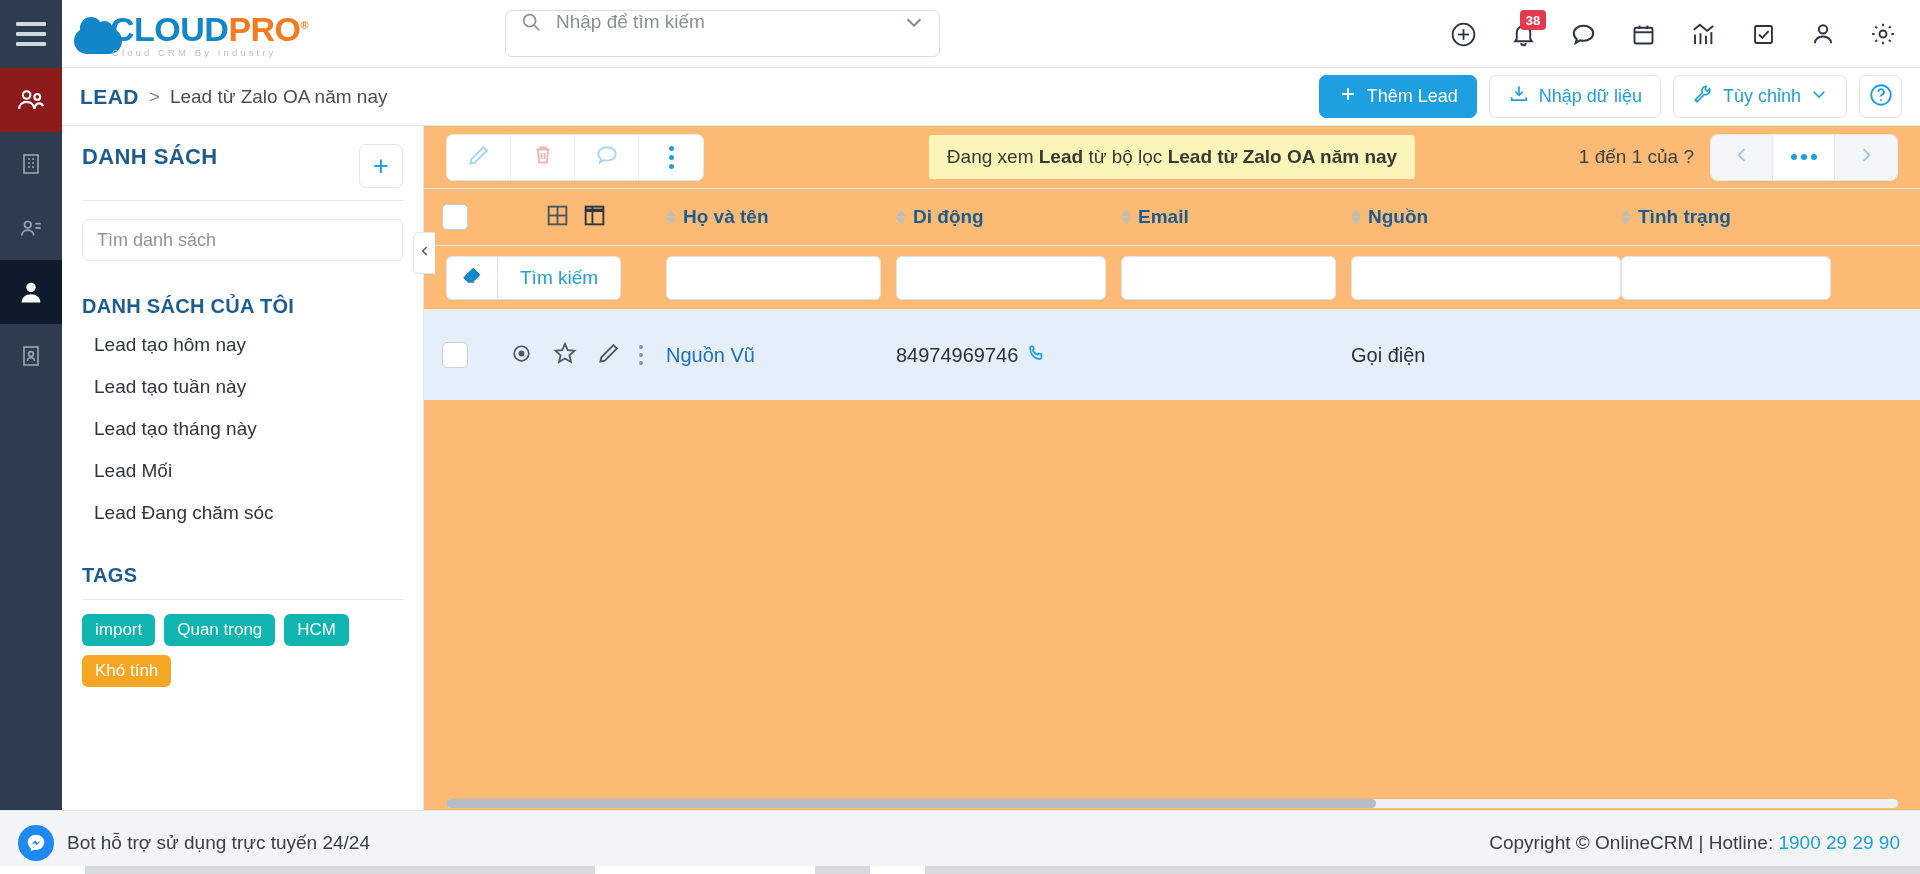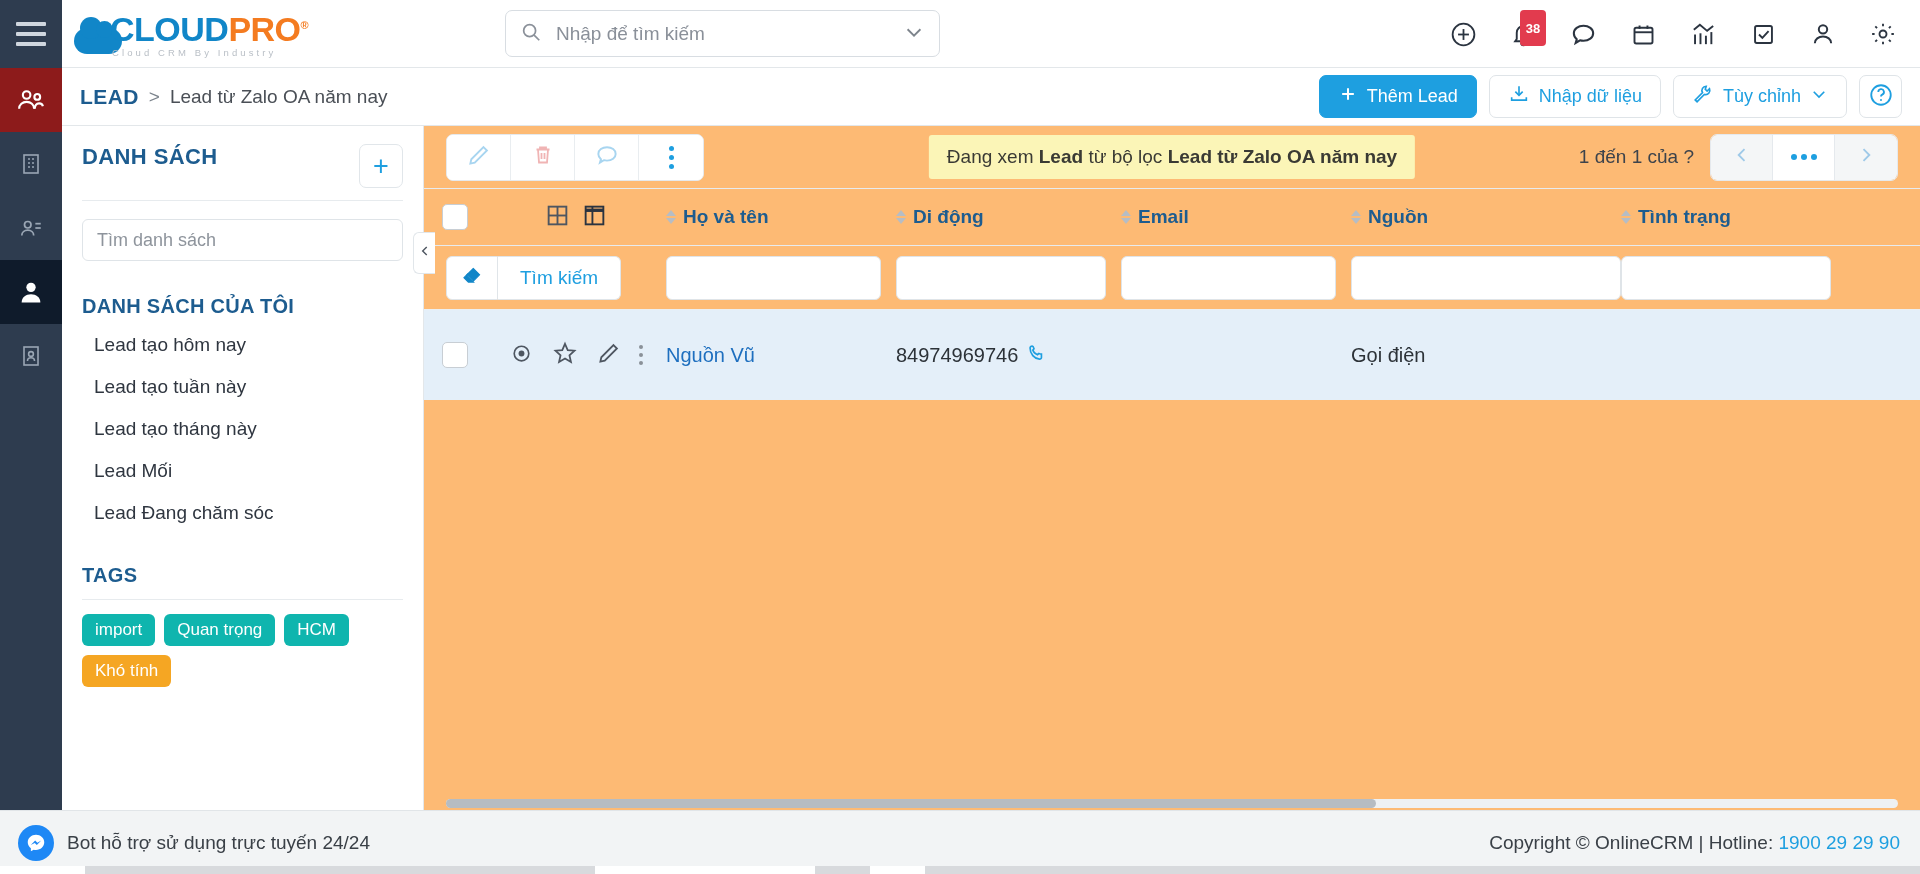--- a/index.html
+++ b/index.html
@@ -60,33 +60,33 @@
   .logo-word .c2 { color:#f47b20; }
   .logo-reg { font-size:11px; color:#f47b20; vertical-align:super; }
   .logo-tag {
     font-size:9.5px; color:#b9bfc6; letter-spacing:3.1px; margin-top:1px;
     padding-left:2px;
   }
 
   .searchbox {
     position:absolute; left:443px; top:10px; width:435px; height:47px;
     border:1px solid #d8dde2; border-radius:7px; background:#fff;
-    display:flex; align-items:center; padding:0 14px; cursor:text;
+    display:flex; align-items:flex-start; padding:0 14px; cursor:text;
   }
   .searchbox .ph { color:#8a9099; font-size:19px; margin-left:14px; flex:1; }
   .searchbox .chev { color:#7d848c; }
 
   .top-icons {
     position:absolute; right:22px; top:0; height:68px;
     display:flex; align-items:center; gap:30px;
   }
   .top-icon { position:relative; cursor:pointer; width:30px; height:30px;
               display:flex; align-items:center; justify-content:center; }
   .badge {
-    position:absolute; top:-9px; left:12px; min-width:26px; height:36px;
+    position:absolute; top:-9px; left:12px; min-width:26px; height:20px;
     background:#e23b4e; color:#fff; font-size:13px; font-weight:bold;
     border-radius:4px; display:flex; align-items:center; justify-content:center;
     padding:0 4px;
   }
 
   
   .subbar {
     position:absolute; left:62px; top:68px; width:1858px; height:58px;
     background:#fff; border-bottom:1px solid #e3e7ea;
     display:flex; align-items:center;

